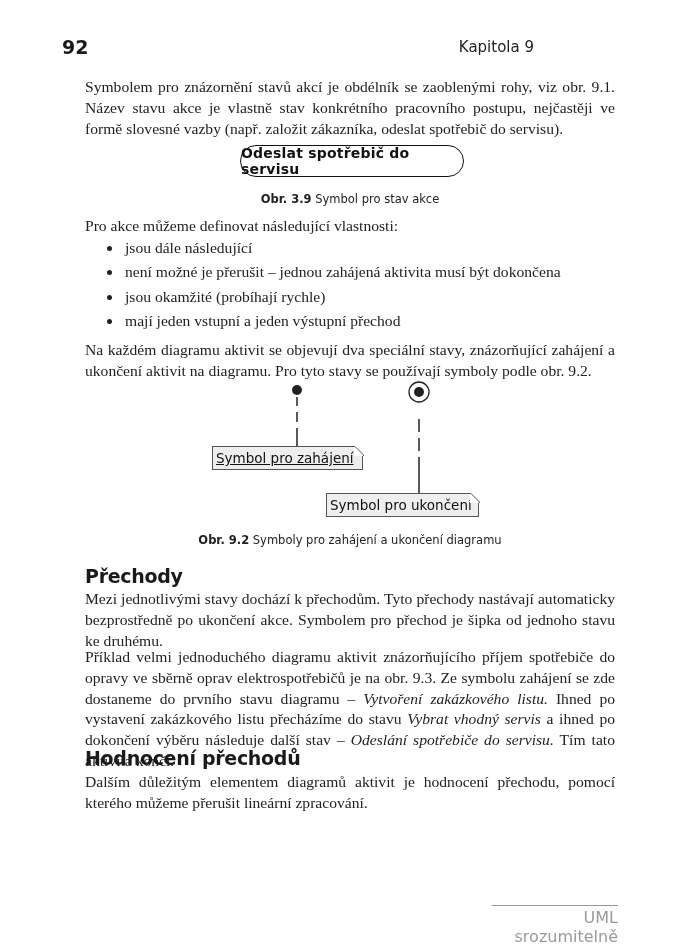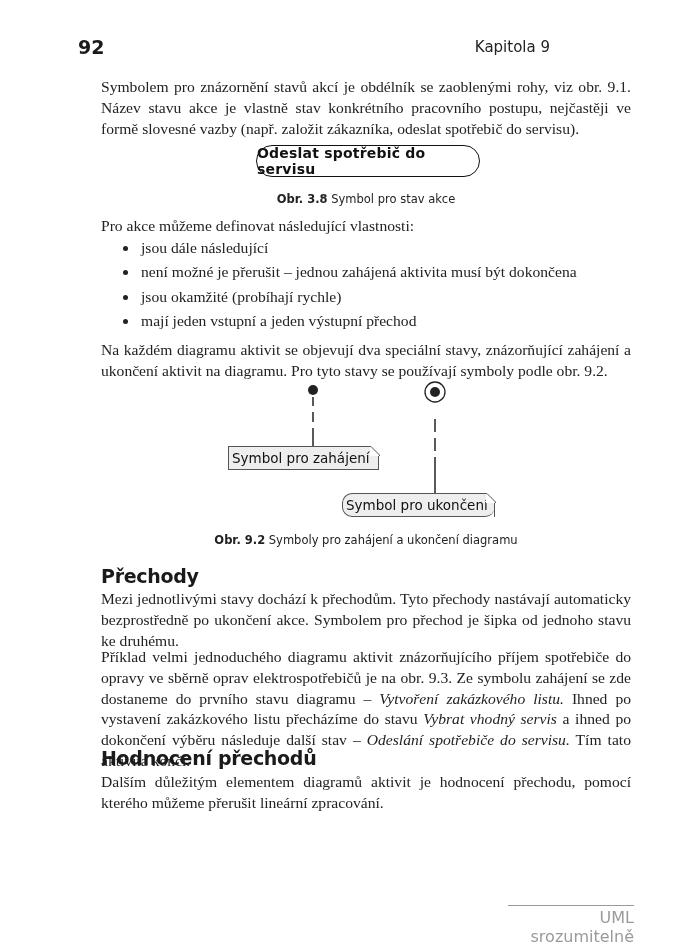--- a/index.html
+++ b/index.html
@@ -1,17 +1,17 @@
 <!DOCTYPE html>
 <html><head>
   <meta charset="utf-8">
   <style>
     html, body { margin: 0; padding: 0; background: #ffffff; }
     body { width: 700px; height: 944px; position: relative; overflow: hidden; color: #1a1a1a; }
-    .page { position: absolute; left: 16px; top: 0; width: 616px; height: 944px; }
+    .page { position: absolute; left: 0; top: 0; width: 616px; height: 944px; }
 
     .header-num { position: absolute; left: 62px; top: 36px; font-family: "DejaVu Sans", sans-serif; font-weight: bold; font-size: 19px; color: #1a1a1a; }
     .header-chapter { position: absolute; right: 82px; top: 38px; font-family: "DejaVu Sans", sans-serif; font-size: 15px; color: #222; }
 
     .serif { font-family: "Liberation Serif", serif; font-size: 15.6px; line-height: 20.8px; color: #222; }
     .para { position: absolute; left: 85px; width: 530px; text-align: justify; margin: 0; }
 
     .caption { position: absolute; left: 0; width: 700px; text-align: center; font-family: "DejaVu Sans", sans-serif; font-size: 11.5px; color: #222; }
     .caption b { font-weight: bold; }
 
@@ -37,21 +37,21 @@
 <div class="page">
 
   <div class="header-num">92</div>
   <div class="header-chapter">Kapitola 9</div>
 
   <p class="para serif" style="top:77px;">Symbolem pro znázornění stavů akcí je obdélník se zaoblenými rohy, viz obr. 9.1. Název stavu akce je vlastně stav konkrétního pracovního postupu, nejčastěji ve formě slovesné vazby (např. založit zákazníka, odeslat spotřebič do servisu).</p>
 
   <div class="action-state">Odeslat spotřebič do servisu</div>
 
   <div class="caption" style="top:192px;">
-    <b>Obr. 3.8</b><span> Symbol pro stav akce</span>
+    <b>Obr. 3.9</b><span> Symbol pro stav akce</span>
   </div>
 
   <p class="para serif" style="top:216px;">Pro akce můžeme definovat následující vlastnosti:</p>
 
   <ul class="bullets serif">
     <li><span class="dot"></span><span>jsou dále následující</span></li>
     <li><span class="dot"></span><span>není možné je přerušit – jednou zahájená aktivita musí být dokončena</span></li>
     <li><span class="dot"></span><span>jsou okamžité (probíhají rychle)</span></li>
     <li><span class="dot"></span><span>mají jeden vstupní a jeden výstupní přechod</span></li>
   </ul>
@@ -66,30 +66,30 @@
       <line x1="97" y1="37" x2="97" y2="47" stroke="#222" stroke-width="1.5"></line>
       <line x1="97" y1="53" x2="97" y2="71" stroke="#222" stroke-width="1.5"></line>
 
       <circle cx="219" cy="17" r="10" fill="#fff" stroke="#222" stroke-width="1.3"></circle>
       <circle cx="219" cy="17" r="5" fill="#222"></circle>
       <line x1="219" y1="44" x2="219" y2="57" stroke="#222" stroke-width="1.5"></line>
       <line x1="219" y1="63" x2="219" y2="76" stroke="#222" stroke-width="1.5"></line>
       <line x1="219" y1="82" x2="219" y2="118" stroke="#222" stroke-width="1.5"></line>
     </svg>
 
-    <div class="note" style="left:12px;top:71px;width:151px;">
+    <div class="note" style="left:12px;top:71px;width:151px;text-decoration:underline;">
       <span>Symbol pro zahájení</span>
       <svg class="corner" viewBox="0 0 10 10">
         <rect x="0" y="0" width="10" height="10" fill="#fff"></rect>
         <polyline points="0,0.5 1,0.5 9.5,9 9.5,10" fill="none" stroke="#555" stroke-width="1"></polyline>
       </svg>
       <span class="rightedge"></span>
     </div>
 
-    <div class="note" style="left:126px;top:118px;width:153px;border-radius:10px;">
+    <div class="note" style="left:126px;top:118px;width:153px;">
       <span>Symbol pro ukončení</span>
       <svg class="corner" viewBox="0 0 10 10">
         <rect x="0" y="0" width="10" height="10" fill="#fff"></rect>
         <polyline points="0,0.5 1,0.5 9.5,9 9.5,10" fill="none" stroke="#555" stroke-width="1"></polyline>
       </svg>
       <span class="rightedge"></span>
     </div>
   </div>
 
   <div class="caption" style="top:533px;">

